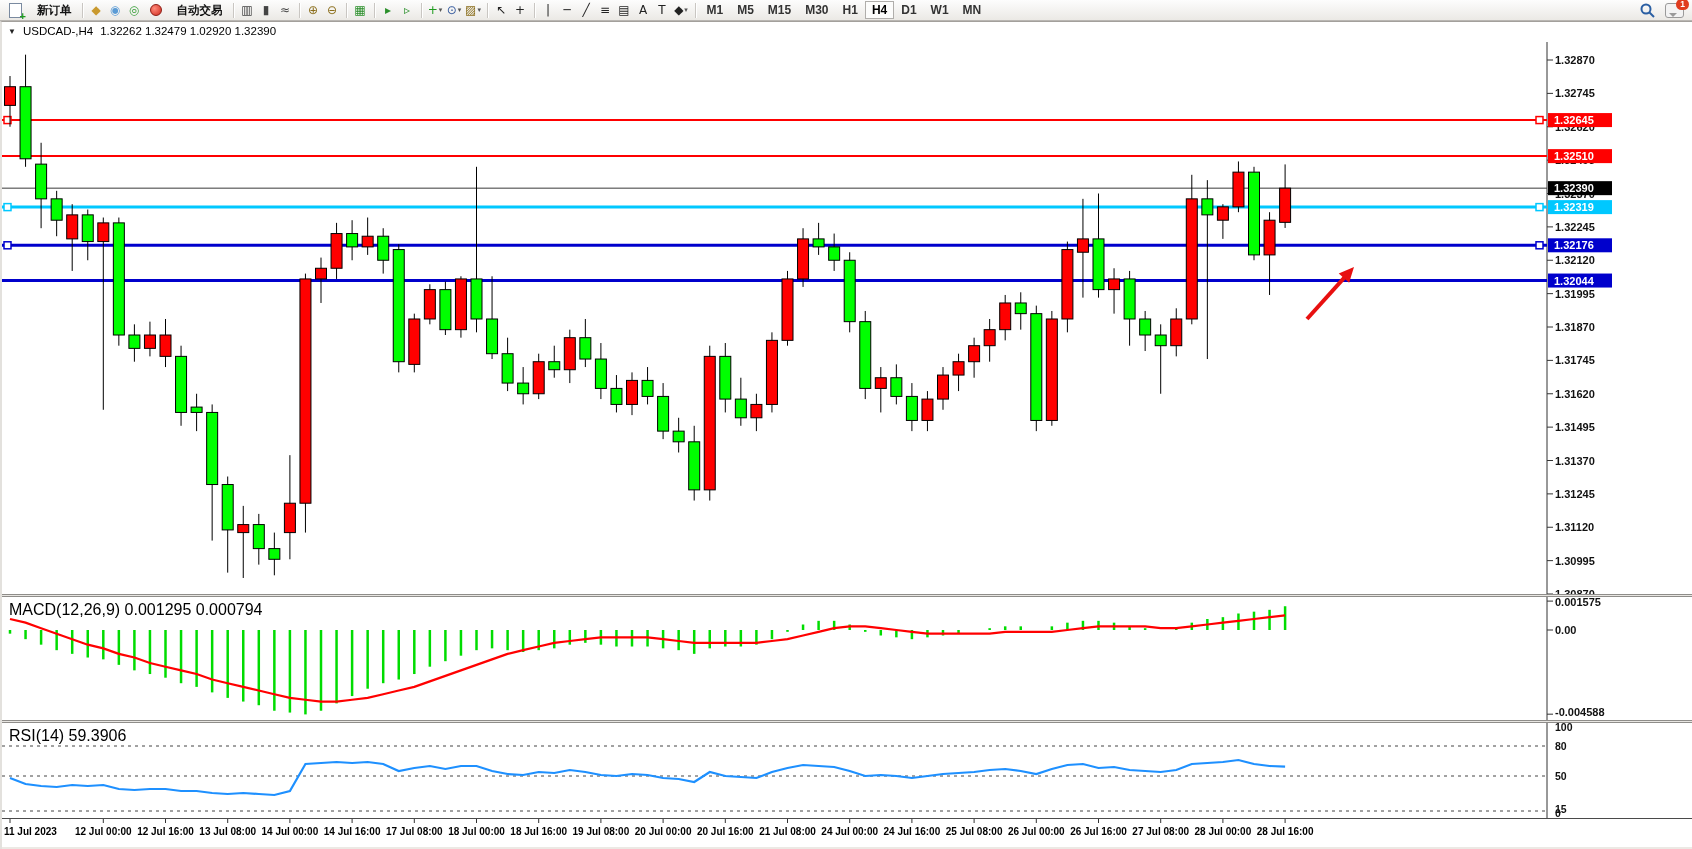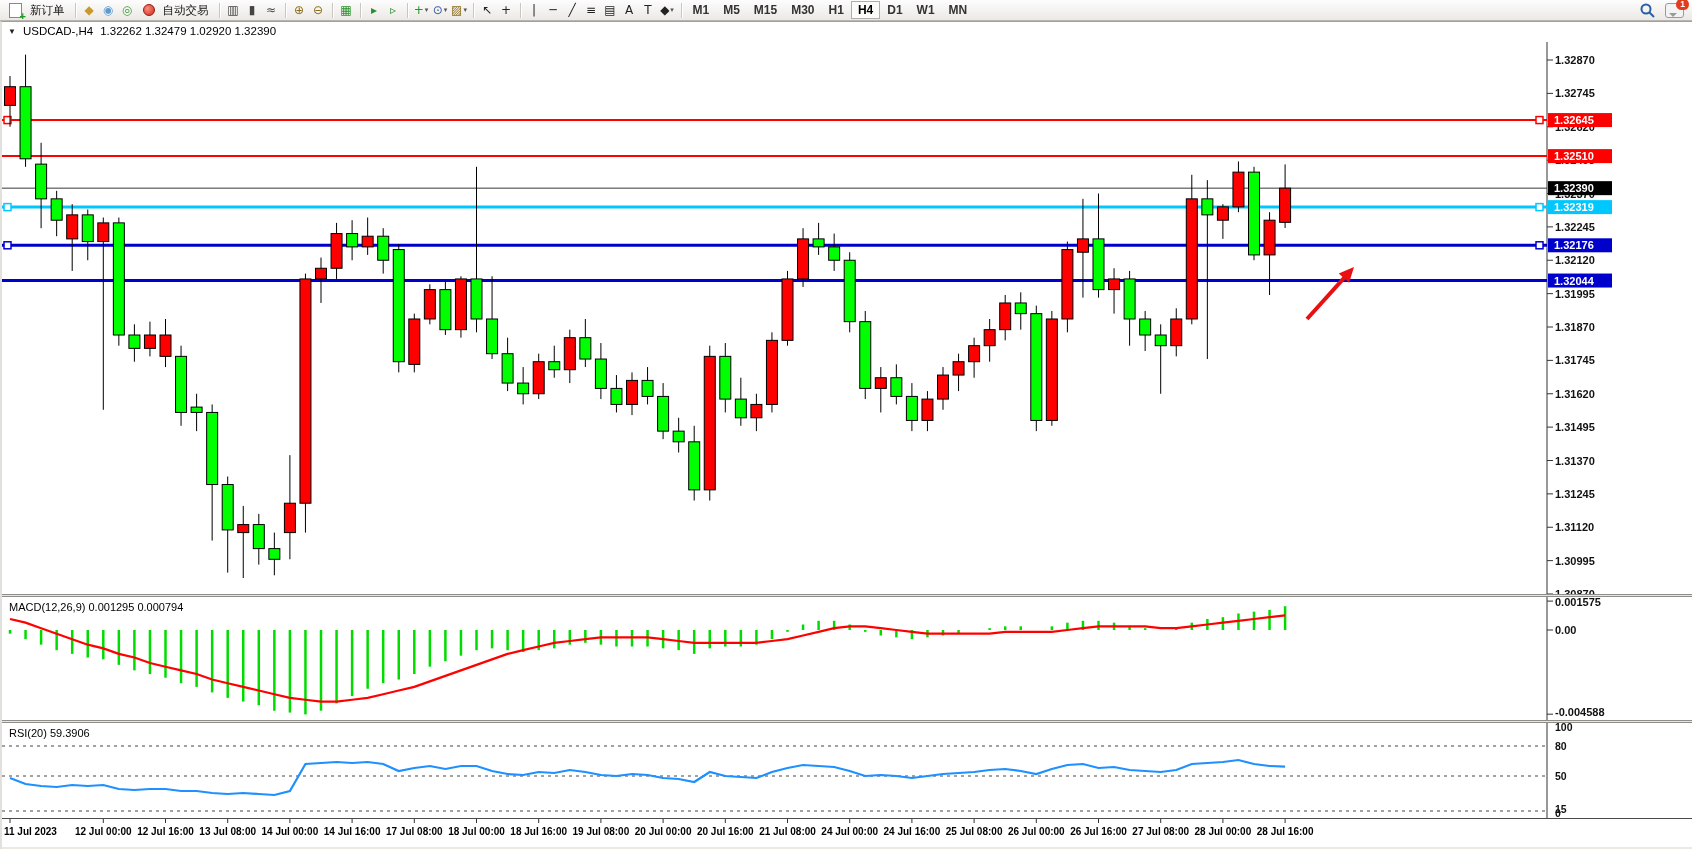--- a/index.html
+++ b/index.html
@@ -3,22 +3,22 @@
 <meta charset="utf-8">
 <style>
   html,body{margin:0;padding:0;background:#fff;}
   .root{position:relative;width:1692px;height:849px;overflow:hidden;
         font-family:"Liberation Sans",sans-serif;background:#fff;}
   
   .toolbar{position:absolute;left:0;top:0;width:1692px;height:21px;
            background:linear-gradient(#fdfdfd,#ebe9e5);
            border-bottom:1px solid #b9b6b2;display:flex;align-items:center;
            padding-left:3px;box-sizing:border-box;}
-  .tbtn{display:flex;align-items:center;gap:8px;height:19px;padding:0 6px;
-        font-size:11.5px;color:#111;cursor:default;}
+  .tbtn{display:flex;align-items:center;gap:15px;height:19px;padding:0 6px;
+        font-size:11.5px;color:#111;cursor:default;font-weight:bold;}
   .doc-icon{width:11px;height:13px;background:#fff;border:1px solid #7a8aa0;position:relative;}
   .doc-icon:after{content:"+";position:absolute;right:-5px;bottom:-5px;color:#1f9b1f;
                   font-weight:bold;font-size:11px;line-height:11px;}
   .bot-icon{width:10px;height:10px;border-radius:50%;background:radial-gradient(circle at 35% 35%,#ff8a7a,#cf2b1e);border:1px solid #8d1d14;}
   .tsep{width:1px;height:15px;background:#c9c6c2;margin:0 4px;box-shadow:1px 0 0 #fff;}
   .tbi{min-width:19px;height:19px;display:flex;align-items:center;justify-content:center;
        font-family:"DejaVu Sans",sans-serif;font-size:12px;line-height:19px;cursor:default;}
   .tbi .dd{font-size:7px;color:#555;margin-left:1px;}
   .tf{font-size:12px;font-weight:bold;color:#333;padding:2px 7px;cursor:default;}
   .tf.active{background:#fcfcfb;border:1px solid #b0aeab;padding:1px 6px;color:#000;}
@@ -29,21 +29,21 @@
          background:#e03c1e;color:#fff;font-size:8.5px;font-weight:bold;text-align:center;line-height:11px;padding:0 1px;}
   
   .chartwin{position:absolute;left:0;top:21px;width:1692px;height:828px;background:#fff;
             border-top:1px solid #a3a09c;box-sizing:border-box;border-left:2px solid #e3e1dd;}
   .ctitle{position:absolute;left:6px;top:3px;display:flex;gap:7px;align-items:center;
           font-size:11.5px;color:#000;z-index:5;}
   .ctitle .caret{font-size:8px;color:#222;}
   .panel{position:absolute;left:0;width:1692px;}
   .splitter{position:absolute;left:0;width:1692px;height:3px;background:#e8e6e2;
             border-top:1px solid #8f8d8a;border-bottom:1px solid #8f8d8a;box-sizing:border-box;}
-  .plabel{position:absolute;left:7px;top:4px;font-size:11px;color:#000;z-index:4;}
+  .plabel{position:absolute;left:7px;top:4px;font-size:16px;color:#000;z-index:4;}
   .taxis{border-top:1px solid #4a4a4a;box-sizing:border-box;}
   .strip{position:absolute;left:0;top:825px;width:1692px;height:3px;background:#ece9e4;}
   svg{display:block;}
 </style>
 </head>
 <body>
 
 <div class="root">
 
   <div class="toolbar">
@@ -516,21 +516,21 @@
           <line x1="1545" y1="33" x2="1551" y2="33" stroke="#333"></line>
           <text x="1553" y="37" font-size="11" font-weight="bold" fill="#111">0.00</text>
           <line x1="1545" y1="117.18348623853211" x2="1551" y2="117.18348623853211" stroke="#333"></line>
           <text x="1553" y="119" font-size="11" font-weight="bold" fill="#111">-0.004588</text>
         </svg>
     </div>
 
     <div class="splitter" style="top:698px;"></div>
 
     <div class="panel" style="top:701px;height:95px;">
-      <div class="plabel">RSI(20) 59.3906</div>
+      <div class="plabel">RSI(14) 59.3906</div>
       <svg id="rsi-svg" width="1692" height="95">
           <line x1="0" y1="23" x2="1545" y2="23" stroke="#444" stroke-width="1" stroke-dasharray="3,4"></line>
           <line x1="0" y1="53" x2="1545" y2="53" stroke="#444" stroke-width="1" stroke-dasharray="3,4"></line>
           <line x1="0" y1="88" x2="1545" y2="88" stroke="#444" stroke-width="1" stroke-dasharray="3,4"></line>
           <polyline points="8,55 23.55,61 39.1,63 54.650000000000006,64 70.2,62 85.75,63 101.30000000000001,62 116.85000000000001,66 132.4,67 147.95000000000002,66 163.5,66 179.05,68 194.60000000000002,68 210.15,70 225.70000000000002,71 241.25,70 256.8,71 272.35,72 287.90000000000003,68 303.45,41 319,40 334.55,39 350.1,40 365.65000000000003,39 381.20000000000005,41 396.75,48 412.3,45 427.85,43 443.40000000000003,46 458.95000000000005,43 474.5,43 490.05,48 505.6,51 521.15,52 536.7,49 552.25,50 567.8000000000001,47 583.35,49 598.9,52 614.45,53 630,51 645.5500000000001,52 661.1,55 676.65,56 692.2,59 707.75,49 723.3000000000001,53 738.85,54 754.4000000000001,55 769.95,49 785.5,45 801.0500000000001,42 816.6,43 832.1500000000001,44 847.7,48 863.25,53 878.8000000000001,52 894.35,53 909.9000000000001,55 925.45,53 941,51 956.5500000000001,50 972.1,49 987.6500000000001,47 1003.2,46 1018.75,48 1034.3,51 1049.8500000000001,46 1065.4,42 1080.95,41 1096.5,45 1112.05,44 1127.6000000000001,47 1143.15,48 1158.7,49 1174.25,47 1189.8,41 1205.3500000000001,40 1220.9,39 1236.45,37 1252,41 1267.55,43 1283.1000000000001,43.61" fill="none" stroke="#1E90FF" stroke-width="2.2"></polyline>
           <line x1="1545" y1="0" x2="1545" y2="95" stroke="#333" stroke-width="1"></line>
           <text x="1553" y="8" font-size="10.5" font-weight="bold" fill="#111">100</text>
           <text x="1553" y="27" font-size="10.5" font-weight="bold" fill="#111">80</text>
           <text x="1553" y="57" font-size="10.5" font-weight="bold" fill="#111">50</text>
           <text x="1553" y="90" font-size="10.5" font-weight="bold" fill="#111">15</text>

